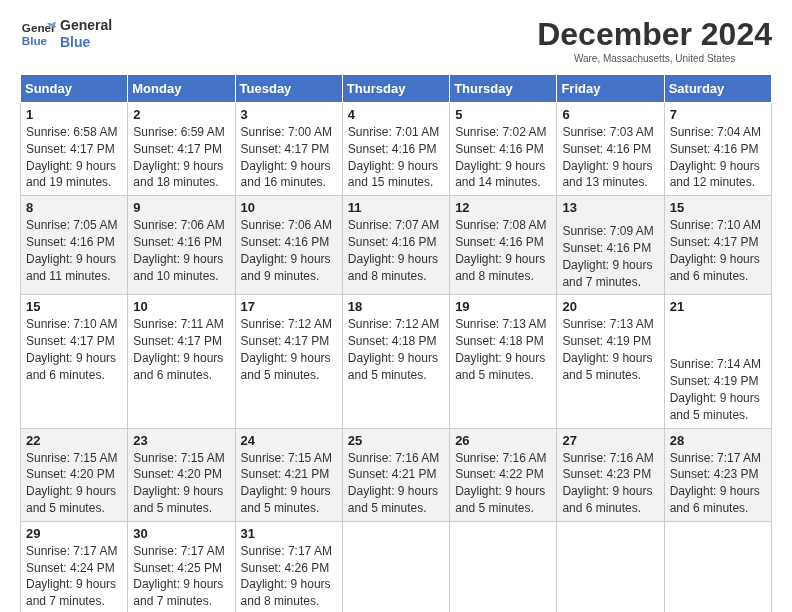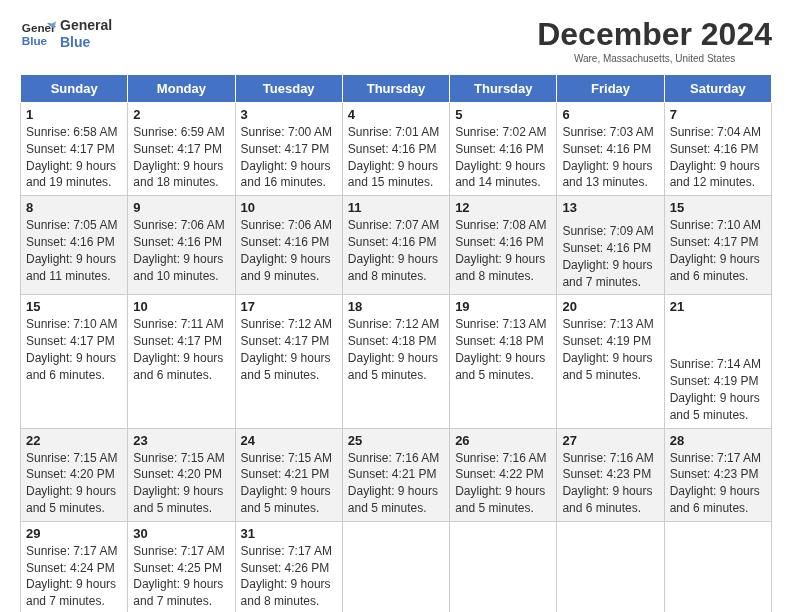--- a/index.html
+++ b/index.html
@@ -45,21 +45,21 @@
     }
     .calendar {
       width: 100%;
       border-collapse: collapse;
       font-size: 11px;
     }
     .calendar thead tr th {
       background: #4472C4;
       color: #fff;
       padding: 6px 4px;
-      text-align: center;
+      text-align: left;
       font-size: 13px;
       font-weight: bold;
       border: 1px solid #fff;
     }
     .calendar tbody tr td {
       border: 1px solid #ccc;
       vertical-align: top;
       padding: 4px 5px;
       width: 107px;
       min-height: 80px;

